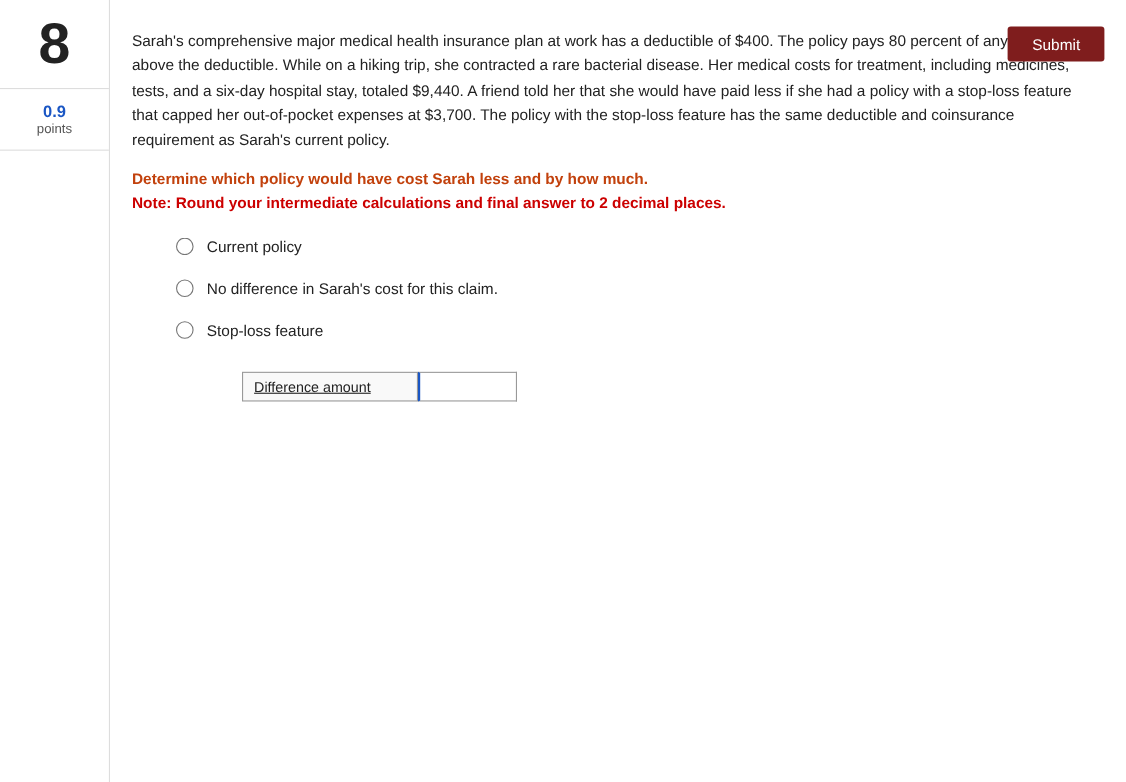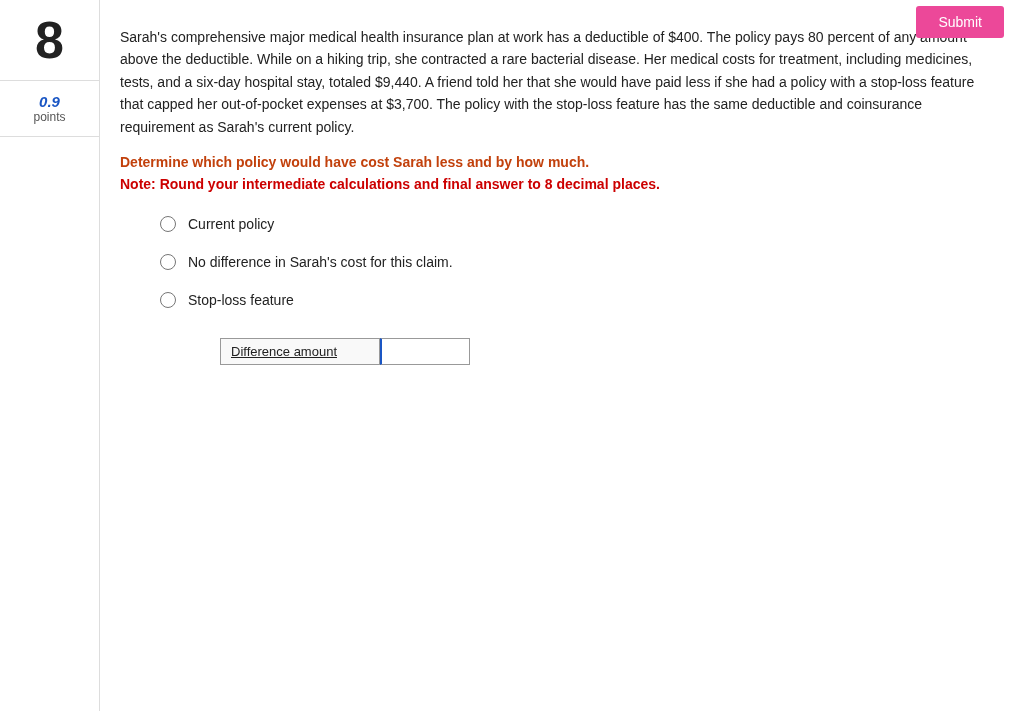--- a/index.html
+++ b/index.html
@@ -40,21 +40,20 @@
       padding: 12px 0 12px 0;
       text-align: center;
       border-bottom: 1px solid #ddd;
       width: 100%;
     }
 
     .points-value {
       color: #1a56c4;
       font-size: 15px;
       font-weight: bold;
-      font-style: italic;
     }
 
     .points-label {
       font-size: 12px;
       color: #555;
     }
 
     .sidebar-nav {
       display: flex;
       flex-direction: column;
@@ -88,23 +87,23 @@
     
     .main-content {
       flex: 1;
       padding: 16px 30px 20px 20px;
       overflow-y: auto;
       position: relative;
     }
 
     .submit-btn {
       position: absolute;
-      top: 6px;
+      top: 24px;
       right: 20px;
-      background: #ec4899;
+      background: #7f1d1d;
       color: #fff;
       border: none;
       padding: 8px 22px;
       font-size: 14px;
       border-radius: 3px;
       cursor: pointer;
     }
 
     .question-text {
       font-size: 14px;
@@ -188,21 +187,21 @@
   </div>
 </div>
 
 <div class="main-content">
 
   <button class="submit-btn">Submit</button>
 
   <p class="question-text">Sarah's comprehensive major medical health insurance plan at work has a deductible of $400. The policy pays 80 percent of any amount above the deductible. While on a hiking trip, she contracted a rare bacterial disease. Her medical costs for treatment, including medicines, tests, and a six-day hospital stay, totaled $9,440. A friend told her that she would have paid less if she had a policy with a stop-loss feature that capped her out-of-pocket expenses at $3,700. The policy with the stop-loss feature has the same deductible and coinsurance requirement as Sarah's current policy.</p>
 
   <p class="instruction-text">Determine which policy would have cost Sarah less and by how much.</p>
-  <p class="note-text">Note: Round your intermediate calculations and final answer to 8 decimal places.</p>
+  <p class="note-text">Note: Round your intermediate calculations and final answer to 2 decimal places.</p>
 
   <div class="options-section">
 
     <div class="option-row">
       <input type="radio" name="policy-choice" id="opt-current" style="">
       <label class="option-label" for="opt-current">Current policy</label>
     </div>
 
     <div class="option-row">
       <input type="radio" name="policy-choice" id="opt-nodiff" style="">

